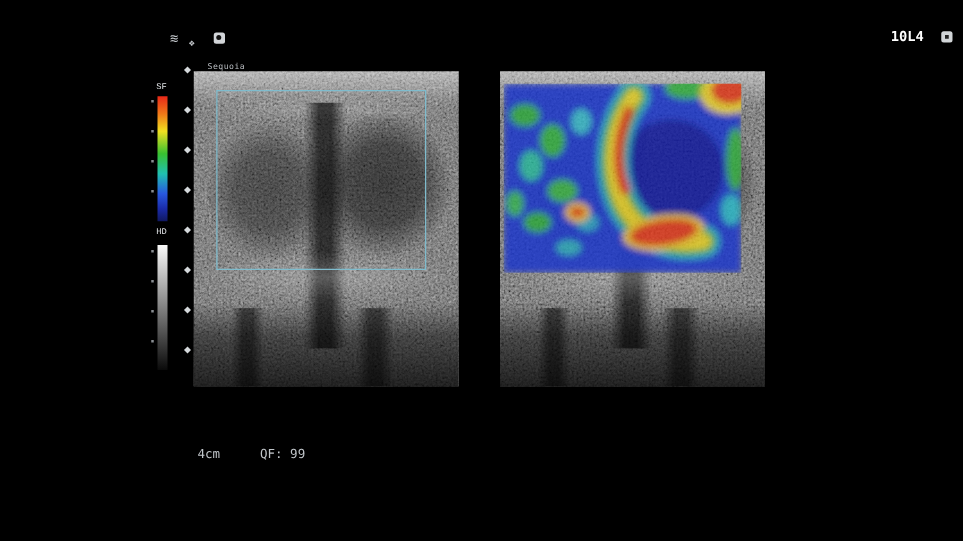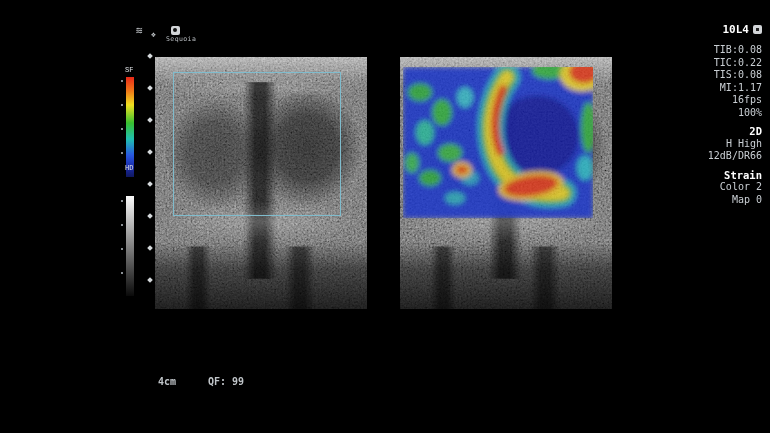--- a/index.html
+++ b/index.html
@@ -9,44 +9,44 @@
     font-family:"DejaVu Sans Mono","Liberation Mono",monospace;
     color:#c9ced3; -webkit-font-smoothing:antialiased;
   }
   .abs { position:absolute; }
   
   .wave-ic { left:136px; top:24px; font-size:11px; color:#c2c6ca; }
   .marker-ic { left:151px; top:30px; font-size:8px; color:#c2c6ca; }
   .brand { left:166px; top:26px; width:46px; }
   .brand-logo { width:9px; height:9px; margin-left:5px; background:#d2d5d8; border-radius:2px; position:relative; }
   .brand-logo::after { content:""; position:absolute; left:2px; top:2px; width:4px; height:4px; border-radius:50%; background:#111; }
-  .brand-label { font-size:6.5px; letter-spacing:.4px; color:#b8bcc0; margin-top:0; }
-  
-  .xdcr { right:8px; top:23px; display:flex; align-items:center; gap:4px; }
+  .brand-label { font-size:6.5px; letter-spacing:.4px; color:#b8bcc0; margin-top:14px; }
+  
+  .xdcr { right:8px; top:23px; display:flex; align-items:center; gap:14px; }
   .xdcr-label { font-size:11px; font-weight:bold; color:#fff; }
   .xdcr-ic { width:9px; height:9px; background:#d2d5d8; border-radius:2px; position:relative; }
   .xdcr-ic::after { content:""; position:absolute; left:3px; top:3px; width:3px; height:3px; background:#222; }
   
   .params { right:8px; top:44px; text-align:right; font-size:10px; line-height:12.5px; }
   .params .hdr { color:#fff; font-weight:bold; font-size:10.5px; margin-top:6px; }
   
   .scale-label { font-size:7px; color:#e0e3e6;font-family:Liberation Mono, monospace; }
   .elasto-bar { left:126px; top:77px; width:8px; height:100px;
     background:linear-gradient(to bottom,#e82818 0%,#f07818 14%,#f0e020 28%,#38c030 46%,#20c0b0 62%,#2858e0 78%,#1a2ba8 90%,#101860 100%); }
   .gray-bar { left:126px; top:196px; width:8px; height:100px; background:linear-gradient(to bottom,#fafafa,#0a0a0a); }
   .tick { width:2px; height:2px; background:#8a8f94; position:absolute; left:121px; }
   
   .dmark { position:absolute; left:148px; width:4px; height:4px; background:#d5d9dc; transform:rotate(45deg); }
   
   .img-left { left:155px; top:57px; width:212px; height:252px; }
   .img-right { left:400px; top:57px; width:212px; height:252px; }
   .img-left svg, .img-right svg { width:100%; height:100%; display:block; }
   .roi { position:absolute; left:18px; top:15px; width:168px; height:144px; border:1px solid #7fbccd; }
   
-  .foot { top:376px; font-size:10px; color:#c0c5c9;font-weight:bold; }
+  .foot { top:358px; font-size:10px; color:#c0c5c9; }
 </style>
 </head>
 <body>
 
 <div class="screen">
 
   <svg width="0" height="0" style="position:absolute" aria-hidden="true">
     <defs>
       <filter id="speckleA" x="0" y="0" width="100%" height="100%">
         <feTurbulence type="fractalNoise" baseFrequency="0.55" numOctaves="3" seed="11" stitchTiles="stitch"></feTurbulence>
@@ -116,38 +116,24 @@
   <div class="abs brand">
     <div class="brand-logo"></div>
     <div class="brand-label">Sequoia</div>
   </div>
 
   <div class="abs xdcr">
     <span class="xdcr-label">10L4</span>
     <span class="xdcr-ic"></span>
   </div>
 
-  <div class="abs params">
-    <div>TIB:0.08</div>
-    <div>TIC:0.22</div>
-    <div>TIS:0.08</div>
-    <div>MI:1.17</div>
-    <div>16fps</div>
-    <div>100%</div>
-    <div class="hdr">2D</div>
-    <div>H High</div>
-    <div>12dB/DR66</div>
-    <div class="hdr">Strain</div>
-    <div>Color 2</div>
-    <div>Map 0</div>
-  </div>
 
   <div class="abs scale-label" style="left:125px; top:66px">SF</div>
   <div class="abs elasto-bar"></div>
-  <div class="abs scale-label" style="left:125px; top:164px">HD</div>
+  <div class="abs scale-label" style="left:125px; top:182px">HD</div>
   <div class="abs gray-bar"></div>
   <div class="tick" style="top:80px"></div>
   <div class="tick" style="top:104px"></div>
   <div class="tick" style="top:128px"></div>
   <div class="tick" style="top:152px"></div>
   <div class="tick" style="top:200px"></div>
   <div class="tick" style="top:224px"></div>
   <div class="tick" style="top:248px"></div>
   <div class="tick" style="top:272px"></div>
 

